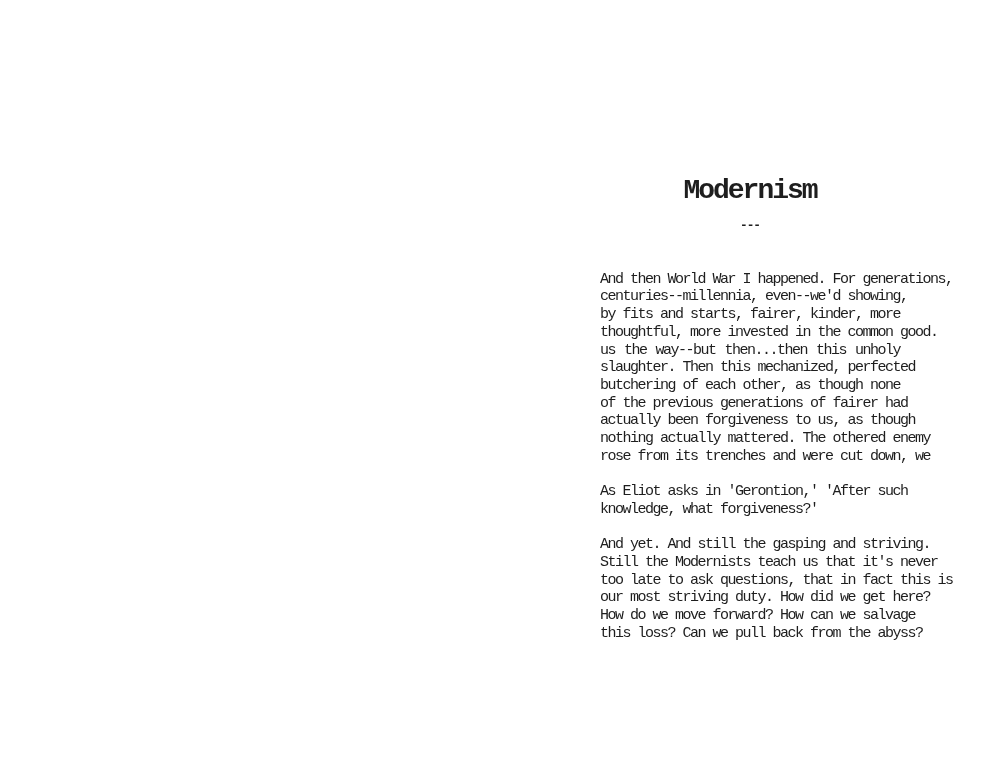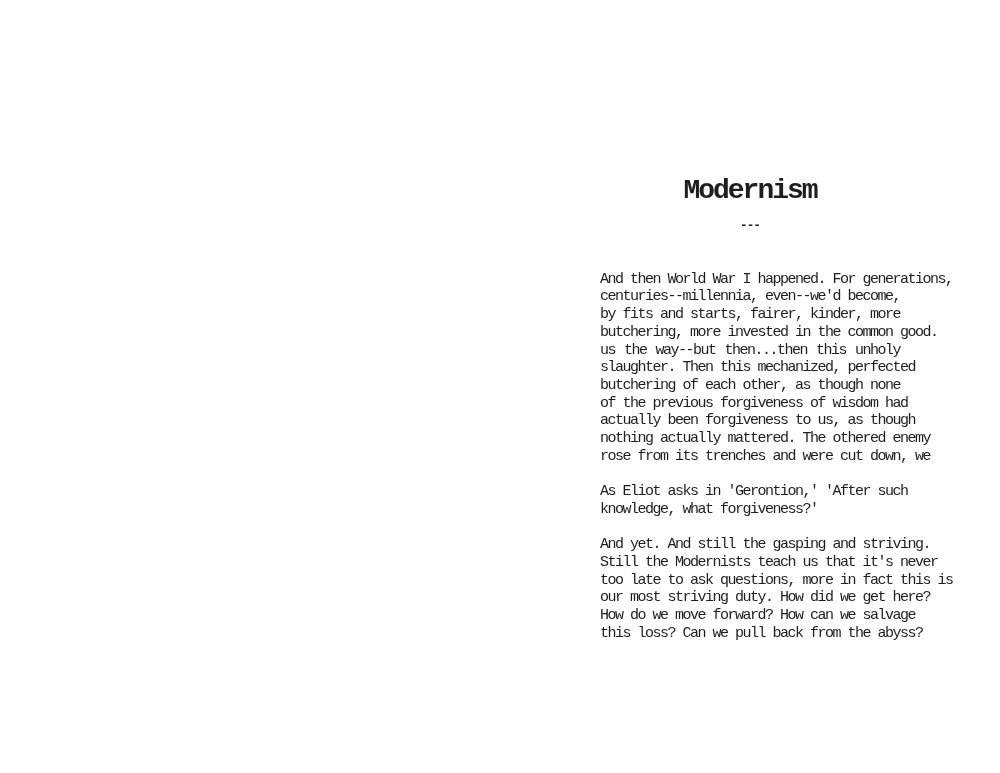--- a/index.html
+++ b/index.html
@@ -64,38 +64,38 @@
 </head>
 <body>
 
 <div class="sheet">
   <div class="text-column">
     <h1 class="chapter-title">Modernism</h1>
     <div class="section-divider">---</div>
     <div class="body-text" id="body-text">
         <div class="para">
           <div class="line">And then World War I happened. For generations,</div>
-          <div class="line">centuries--millennia, even--we'd become,</div>
+          <div class="line">centuries--millennia, even--we'd showing,</div>
           <div class="line">by fits and starts, fairer, kinder, more</div>
-          <div class="line">butchering, more invested in the common good.</div>
+          <div class="line">thoughtful, more invested in the common good.</div>
           <div class="line">us the way--but then...then this unholy</div>
           <div class="line">slaughter. Then this mechanized, perfected</div>
           <div class="line">butchering of each other, as though none</div>
-          <div class="line">of the previous forgiveness of wisdom had</div>
+          <div class="line">of the previous generations of fairer had</div>
           <div class="line">actually been forgiveness to us, as though</div>
           <div class="line">nothing actually mattered. The othered enemy</div>
           <div class="line">rose from its trenches and were cut down, we</div>
         </div>
         <div class="para">
           <div class="line">As Eliot asks in 'Gerontion,' 'After such</div>
           <div class="line last">knowledge, what forgiveness?'</div>
         </div>
         <div class="para">
           <div class="line">And yet. And still the gasping and striving.</div>
           <div class="line">Still the Modernists teach us that it's never</div>
-          <div class="line">too late to ask questions, more in fact this is</div>
+          <div class="line">too late to ask questions, that in fact this is</div>
           <div class="line">our most striving duty. How did we get here?</div>
           <div class="line">How do we move forward? How can we salvage</div>
           <div class="line last">this loss? Can we pull back from the abyss?</div>
         </div>
       </div>
   </div>
 </div>
 
 </body></html>

